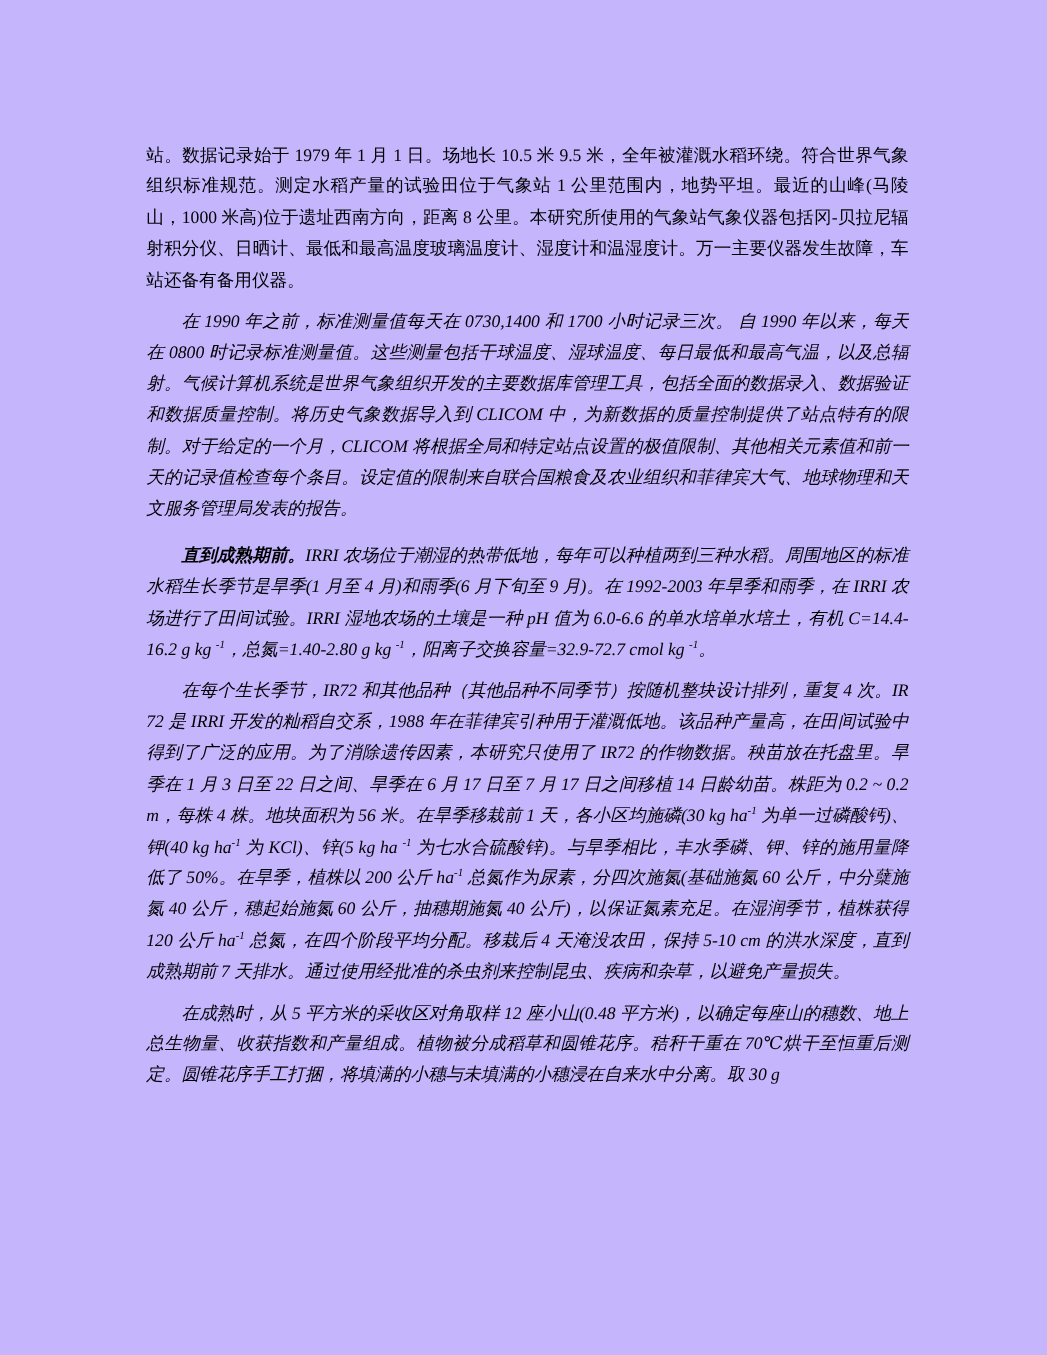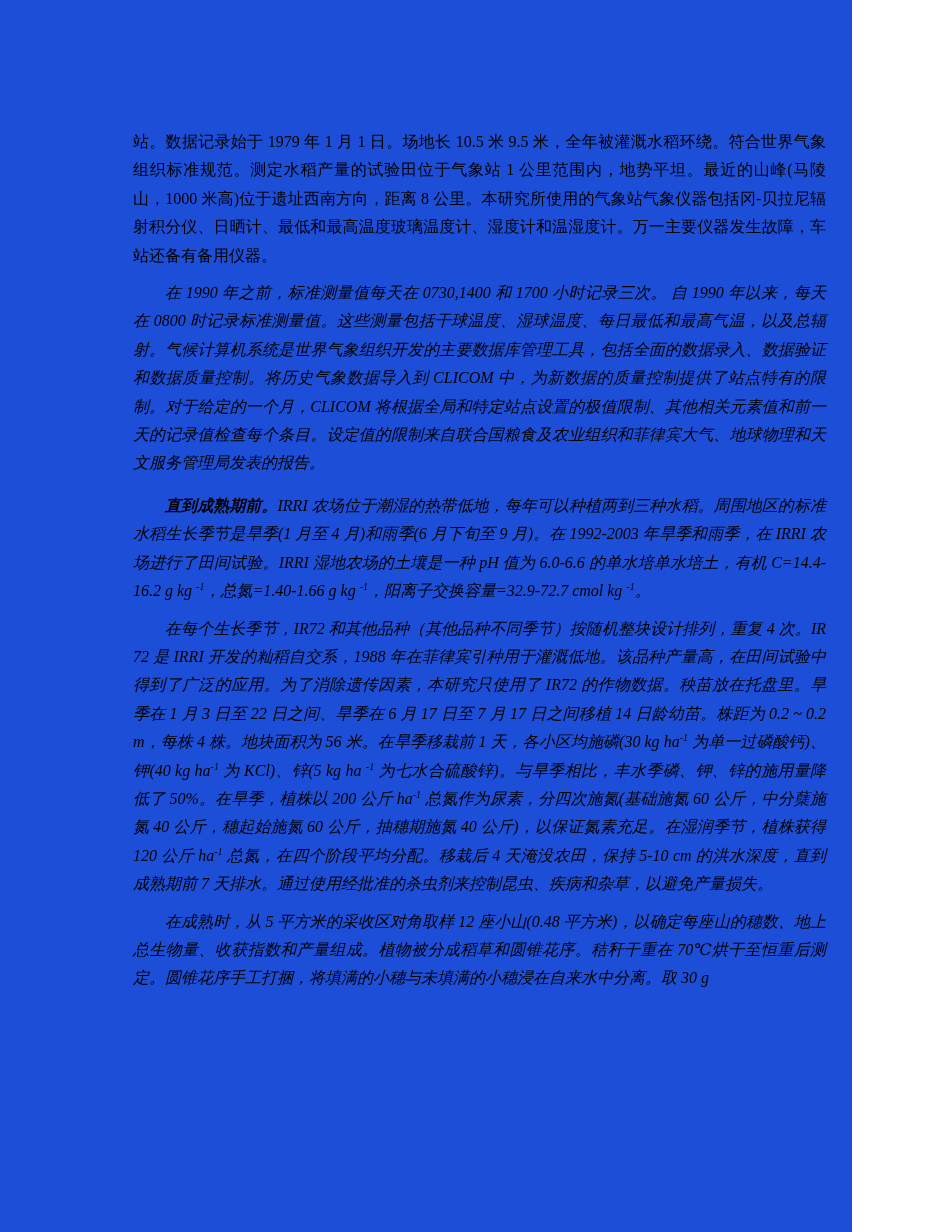--- a/index.html
+++ b/index.html
@@ -2,24 +2,24 @@
 <html><head>
 <meta charset="utf-8">
 <style>
   html, body {
     margin: 0;
     padding: 0;
     background: #ffffff;
   }
   .page {
     position: relative;
-    width: 852px;
+    width: 952px;
     height: 1232px;
     box-sizing: border-box;
-    background: #1d4ed8;
+    background: #c4b5fd;
     padding: 128px 126px 0 133px;
     overflow: hidden;
     font-family: "Liberation Serif", "DejaVu Serif", serif;
   }
   .doc-body {
     width: 693px;
   }
   p.para {
     margin: 0 0 9px 0;
     font-size: 16px;
@@ -45,17 +45,17 @@
     letter-spacing: 0;
   }
 </style>
 </head>
 <body>
 
 <div class="page">
   <div class="doc-body">
     <p class="para"><span>站。数据记录始于 1979 年 1 月 1 日。场地长 10.5 米 9.5 米，全年被灌溉水稻环绕。符合世界气象组织标准规范。测定水稻产量的试验田位于气象站 1 公里范围内，地势平坦。最近的山峰(马陵山，1000 米高)位于遗址西南方向，距离 8 公里。本研究所使用的气象站气象仪器包括冈-贝拉尼辐射积分仪、日晒计、最低和最高温度玻璃温度计、湿度计和温湿度计。万一主要仪器发生故障，车站还备有备用仪器。</span></p>
     <p class="para indent"><span>在 1990 年之前，标准测量值每天在 0730,1400 和 1700 小时记录三次。 自 1990 年以来，每天在 0800 时记录标准测量值。这些测量包括干球温度、湿球温度、每日最低和最高气温，以及总辐射。气候计算机系统是世界气象组织开发的主要数据库管理工具，包括全面的数据录入、数据验证和数据质量控制。将历史气象数据导入到 CLICOM 中，为新数据的质量控制提供了站点特有的限制。对于给定的一个月，CLICOM 将根据全局和特定站点设置的极值限制、其他相关元素值和前一天的记录值检查每个条目。设定值的限制来自联合国粮食及农业组织和菲律宾大气、地球物理和天文服务管理局发表的报告。</span></p>
-    <p class="para indent space-before"><b>直到成熟期前。</b><span>IRRI 农场位于潮湿的热带低地，每年可以种植两到三种水稻。周围地区的标准水稻生长季节是旱季(1 月至 4 月)和雨季(6 月下旬至 9 月)。在 1992-2003 年旱季和雨季，在 IRRI 农场进行了田间试验。IRRI 湿地农场的土壤是一种 pH 值为 6.0-6.6 的单水培单水培土，有机 C=14.4-16.2 g kg </span><sup>-1</sup><span>，总氮=1.40-1.66 g kg </span><sup>-1</sup><span>，阳离子交换容量=32.9-72.7 cmol kg </span><sup>-1</sup><span>。</span></p>
+    <p class="para indent space-before"><b>直到成熟期前。</b><span>IRRI 农场位于潮湿的热带低地，每年可以种植两到三种水稻。周围地区的标准水稻生长季节是旱季(1 月至 4 月)和雨季(6 月下旬至 9 月)。在 1992-2003 年旱季和雨季，在 IRRI 农场进行了田间试验。IRRI 湿地农场的土壤是一种 pH 值为 6.0-6.6 的单水培单水培土，有机 C=14.4-16.2 g kg </span><sup>-1</sup><span>，总氮=1.40-2.80 g kg </span><sup>-1</sup><span>，阳离子交换容量=32.9-72.7 cmol kg </span><sup>-1</sup><span>。</span></p>
     <p class="para indent"><span>在每个生长季节，IR72 和其他品种（其他品种不同季节）按随机整块设计排列，重复 4 次。IR72 是 IRRI 开发的籼稻自交系，1988 年在菲律宾引种用于灌溉低地。该品种产量高，在田间试验中得到了广泛的应用。为了消除遗传因素，本研究只使用了 IR72 的作物数据。秧苗放在托盘里。旱季在 1 月 3 日至 22 日之间、旱季在 6 月 17 日至 7 月 17 日之间移植 14 日龄幼苗。株距为 0.2 ~ 0.2 m，每株 4 株。地块面积为 56 米。在旱季移栽前 1 天，各小区均施磷(30 kg ha</span><sup>-1</sup><span> 为单一过磷酸钙)、钾(40 kg ha</span><sup>-1</sup><span> 为 KCl)、锌(5 kg ha </span><sup>-1</sup><span> 为七水合硫酸锌)。与旱季相比，丰水季磷、钾、锌的施用量降低了 50%。在旱季，植株以 200 公斤 ha</span><sup>-1</sup><span> 总氮作为尿素，分四次施氮(基础施氮 60 公斤，中分蘖施氮 40 公斤，穗起始施氮 60 公斤，抽穗期施氮 40 公斤)，以保证氮素充足。在湿润季节，植株获得 120 公斤 ha</span><sup>-1</sup><span> 总氮，在四个阶段平均分配。移栽后 4 天淹没农田，保持 5-10 cm 的洪水深度，直到成熟期前 7 天排水。通过使用经批准的杀虫剂来控制昆虫、疾病和杂草，以避免产量损失。</span></p>
     <p class="para indent"><span>在成熟时，从 5 平方米的采收区对角取样 12 座小山(0.48 平方米)，以确定每座山的穗数、地上总生物量、收获指数和产量组成。植物被分成稻草和圆锥花序。秸秆干重在 70℃烘干至恒重后测定。圆锥花序手工打捆，将填满的小穗与未填满的小穗浸在自来水中分离。取 30 g</span></p>
   </div>
 </div>
 
 </body></html>

